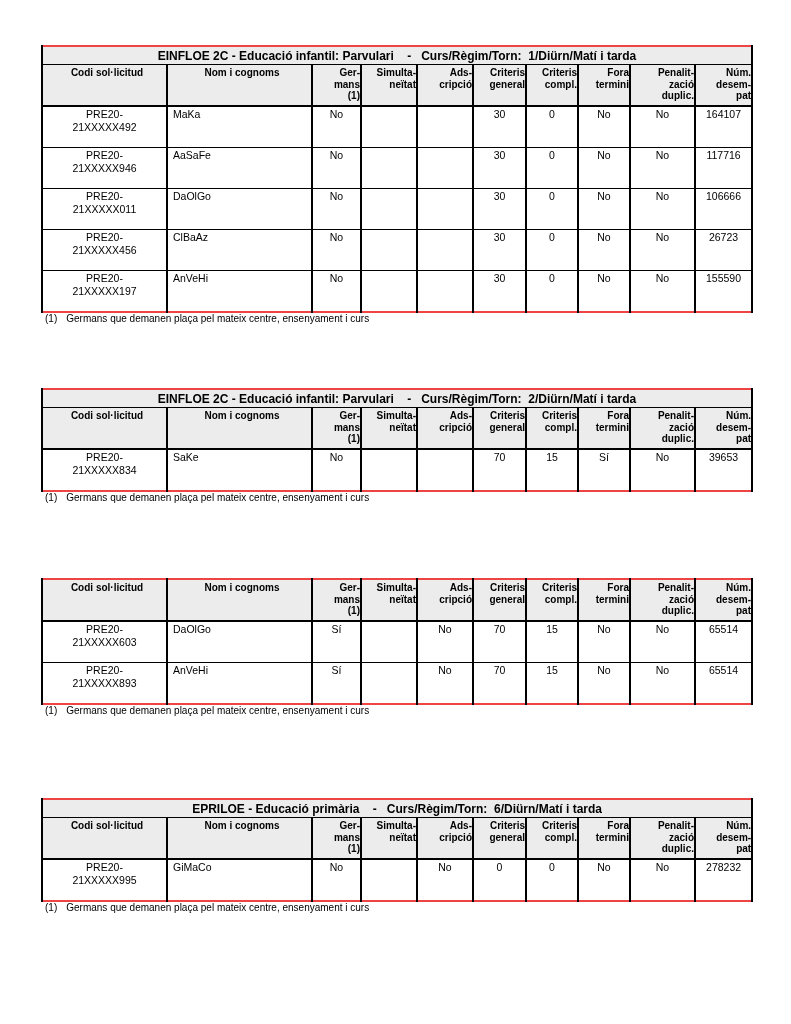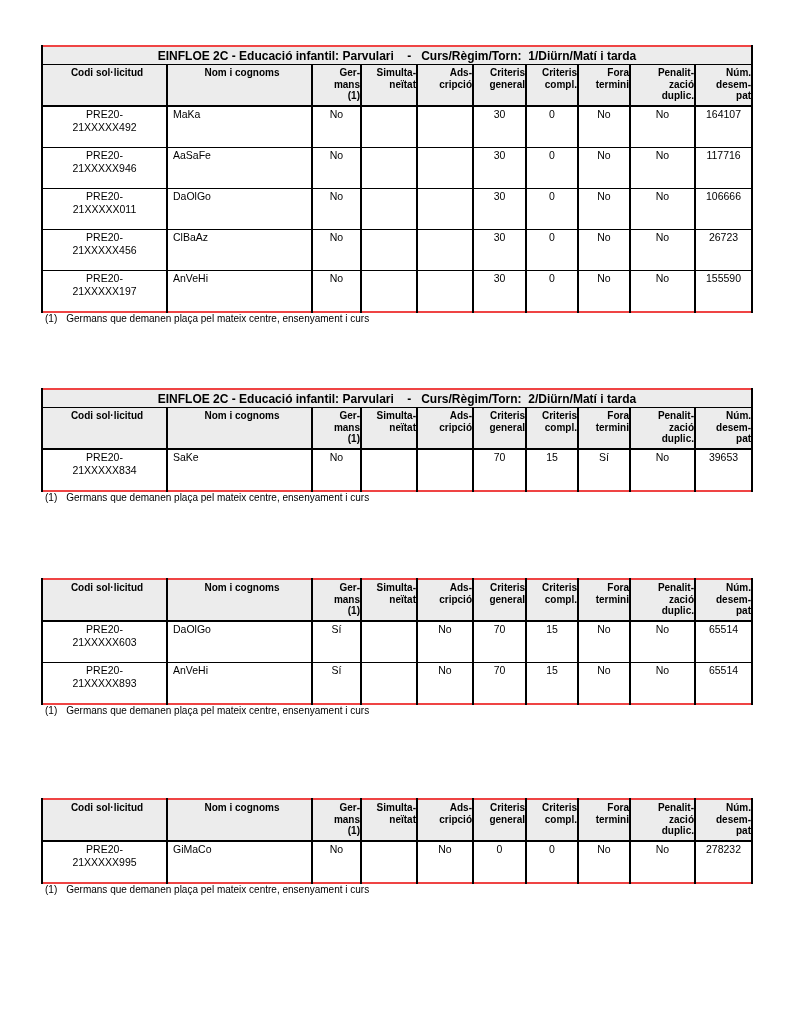--- a/index.html
+++ b/index.html
@@ -338,20 +338,23 @@
         <col style="width:49px">
         <col style="width:56px">
         <col style="width:56px">
       <col style="width:53px">
         <col style="width:52px">
         <col style="width:52px">
         <col style="width:65px">
         <col style="width:57px">
     </colgroup>
     <tbody>
+        <tr class="title-row">
+      <th colspan="10">EPRILOE - Educació primària    -   Curs/Règim/Torn:  6/Diürn/Matí i tarda</th>
+    </tr>
     <tr class="hdr-row">
       <th class="al">Codi sol·licitud</th>
       <th class="al">Nom i cognoms</th>
       <th>Ger-
 mans
 (1)</th>
       <th>Simulta-
 neïtat</th>
       <th>Ads-
 cripció</th>

